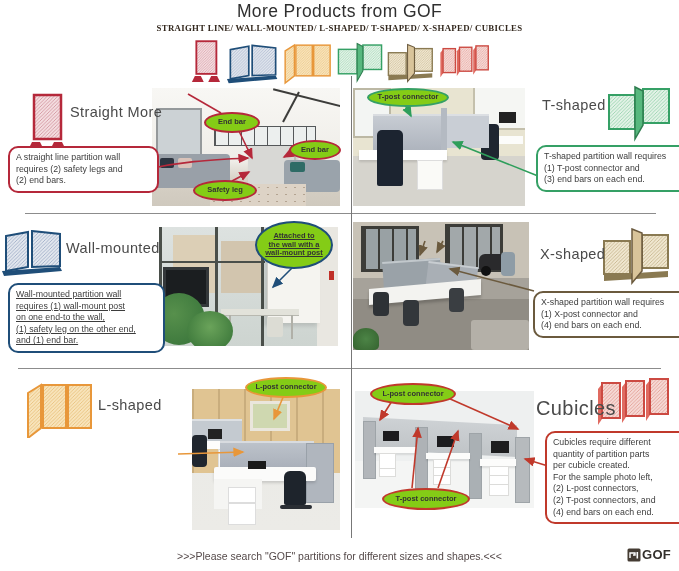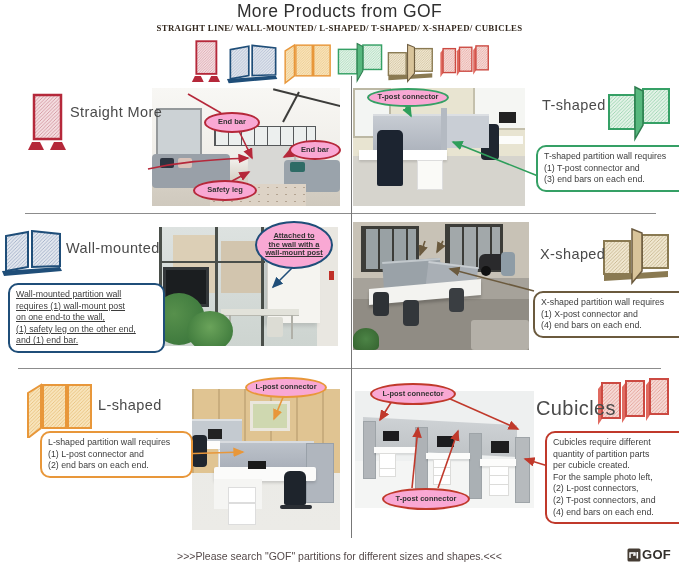--- a/index.html
+++ b/index.html
@@ -11,21 +11,21 @@
   .sub-title{top:23px;left:0;width:100%;text-align:center;font-size:8.8px;font-weight:bold;
              font-family:"Liberation Serif",serif;color:#33281e;letter-spacing:.3px;}
   .icon-row{top:37px;left:0;width:100%;display:flex;justify-content:center;align-items:flex-end;gap:4px;height:48px;}
   
   .photo{position:absolute;overflow:hidden;z-index:1;}
   .photo div{position:absolute;}
   
   .sec-title{position:absolute;font-size:14.5px;color:#4a4a4a;letter-spacing:.4px;z-index:2;}
   .desc{position:absolute;background:#fff;border-radius:10px;padding:4px 5px 4px 6px;font-size:8.8px;
         color:#3c3c3c;line-height:1.32;white-space:pre-line;z-index:4;}
-  .callout{position:absolute;background:#f9a8d4;border-radius:50%;display:flex;align-items:center;justify-content:center;
+  .callout{position:absolute;background:#84cc16;border-radius:50%;display:flex;align-items:center;justify-content:center;
            font-size:7.5px;font-weight:bold;color:#333;text-align:center;line-height:1.12;white-space:pre-line;z-index:5;}
   .b-red{border:2px solid #b5283a;}
   .b-blue{border:2px solid #1f4e79;text-decoration:underline;}
   .b-orange{border:2px solid #e8973a;}
   .b-green{border:2px solid #35a065;}
   .b-brown{border:2px solid #6b5a3e;}
   .b-crim{border:2px solid #c0392b;}
   .divider{position:absolute;background:#8c8c8c;z-index:0;}
   #lines{position:absolute;top:0;left:0;z-index:3;pointer-events:none;}
   
@@ -111,20 +111,23 @@
   <div class="divider" style="left:25px;top:213px;width:631px;height:1px"></div>
   <div class="divider" style="left:18px;top:368px;width:643px;height:1px"></div>
   <div class="divider" style="left:351px;top:76px;width:1px;height:462px;background:#777"></div>
 
   <svg class="abs" style="left:26px;top:92px" width="42" height="62" viewBox="0 0 40 62">
     <rect x="7" y="3" width="27" height="44" fill="url(#hRed)" stroke="#b5283a" stroke-width="2.5"></rect>
     <path d="M1,58 L17,58 L13,50 L5,50 Z" fill="#b5283a"></path>
       <path d="M23,58 L39,58 L35,50 L27,50 Z" fill="#b5283a"></path>
   </svg>
   <div class="sec-title" style="left:70px;top:104px">Straight More</div>
+  <div class="desc b-red" style="left:8px;top:146px;width:136px">A straight line partition wall
+requires (2) safety legs and
+(2) end bars.</div>
 
   <div class="photo" style="left:152px;top:88px;width:188px;height:118px">
     <div style="inset:0;background:linear-gradient(#f8f7f4 0%,#efede8 62%,#d6d0c5 78%,#cfc9be 100%)"></div>
     <div style="left:120px;top:10px;width:80px;height:2px;background:#3c3c3a;transform:rotate(14deg)"></div>
     <div style="left:138px;top:2px;width:2px;height:34px;background:#3c3c3a;transform:rotate(28deg)"></div>
     <div style="left:4px;top:20px;width:42px;height:48px;background:#ccd2d5;border:2px solid #95999b"></div>
     <div style="left:62px;top:38px;width:100px;height:18px;background:repeating-linear-gradient(90deg,#55585a 0 1px,#ecefee 1px 13px);border:1px solid #55585a"></div>
     <div style="left:96px;top:58px;width:46px;height:54px;background:#d8d8d5;border-right:2px solid #bbbab5;box-shadow:2px 2px 3px rgba(0,0,0,.15)"></div>
     <div style="left:0px;top:66px;width:78px;height:34px;background:#99a0a8;border-radius:4px"></div>
     <div style="left:8px;top:70px;width:14px;height:10px;background:#2c3440;border-radius:2px"></div>
@@ -225,23 +228,20 @@
   <div class="desc b-brown" style="left:533px;top:291px;width:145px">X-shaped partition wall requires
 (1) X-post connector and
 (4) end bars on each end.</div>
 
   <svg class="abs" style="left:24px;top:382px" width="72" height="56" viewBox="0 0 70 56">
     <path d="M3,11 L16,3 L16,46 L3,56 Z" fill="url(#hOrange)" stroke="#e8973a" stroke-width="2"></path>
     <rect x="18" y="3" width="23" height="43" fill="url(#hOrange)" stroke="#e8973a" stroke-width="2"></rect>
     <rect x="43" y="3" width="23" height="43" fill="url(#hOrange)" stroke="#e8973a" stroke-width="2"></rect>
   </svg>
   <div class="sec-title" style="left:98px;top:397px">L-shaped</div>
-  <div class="desc b-orange" style="left:40px;top:431px;width:138px">L-shaped partition wall requires
-(1) L-post connector and
-(2) end bars on each end.</div>
 
   <div class="photo" style="left:192px;top:389px;width:148px;height:141px">
     <div style="inset:0;background:linear-gradient(#e9eae6 0,#ecebe7 100%)"></div>
     <div style="left:0;top:0;width:148px;height:84px;background:repeating-linear-gradient(90deg,#c9ad7d 0 2px,#e0c492 2px 26px)"></div>
     <div style="left:58px;top:12px;width:34px;height:24px;background:#cfd8b0;border:3px solid #eae6dc"></div>
     <div style="left:0;top:30px;width:50px;height:24px;background:#c4cad0;border-top:2px solid #dde0e3"></div>
     <div style="left:16px;top:40px;width:14px;height:10px;background:#222"></div>
     <div style="left:0;top:52px;width:52px;height:8px;background:#fdfdfc"></div>
     <div style="left:0px;top:46px;width:15px;height:32px;background:#20262e;border-radius:4px"></div>
     <div style="left:26px;top:60px;width:20px;height:22px;background:#f8f8f6;border:1px solid #ddd"></div>

